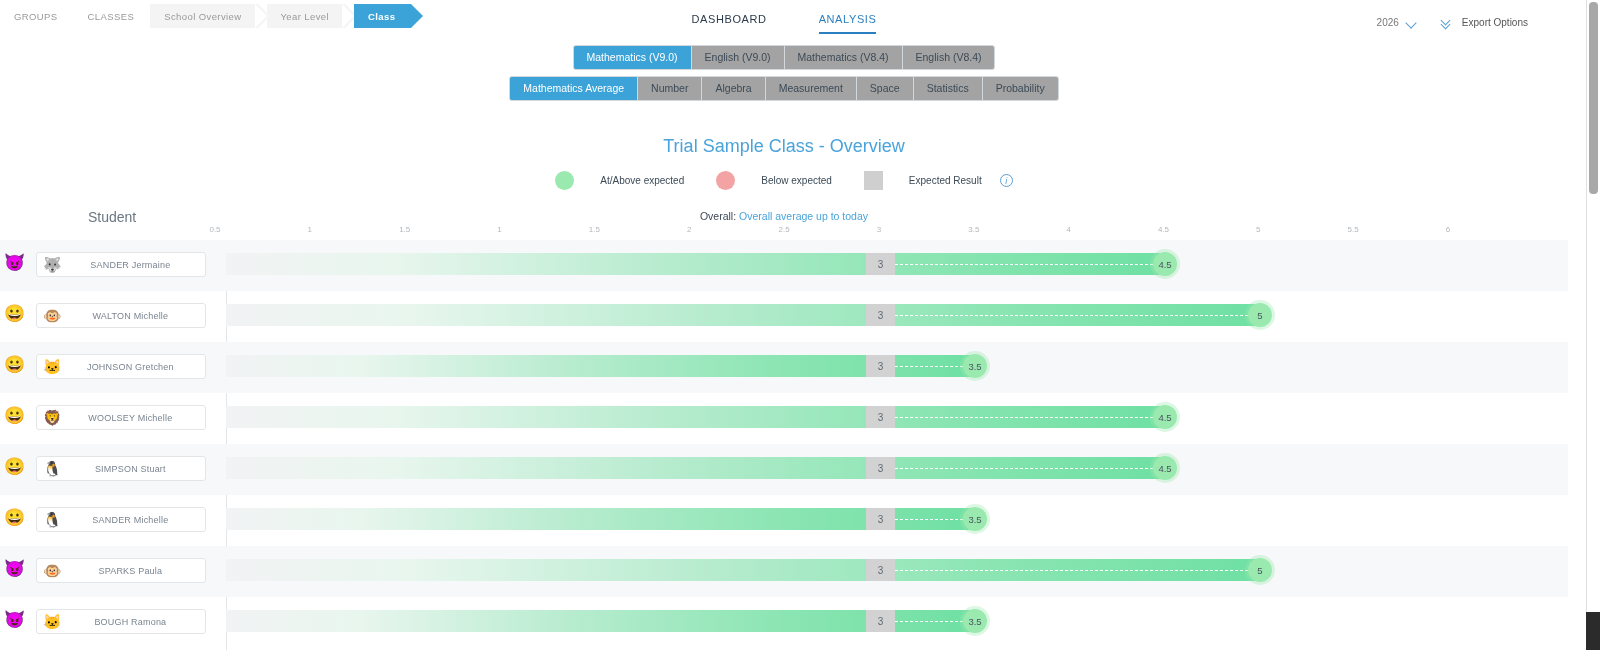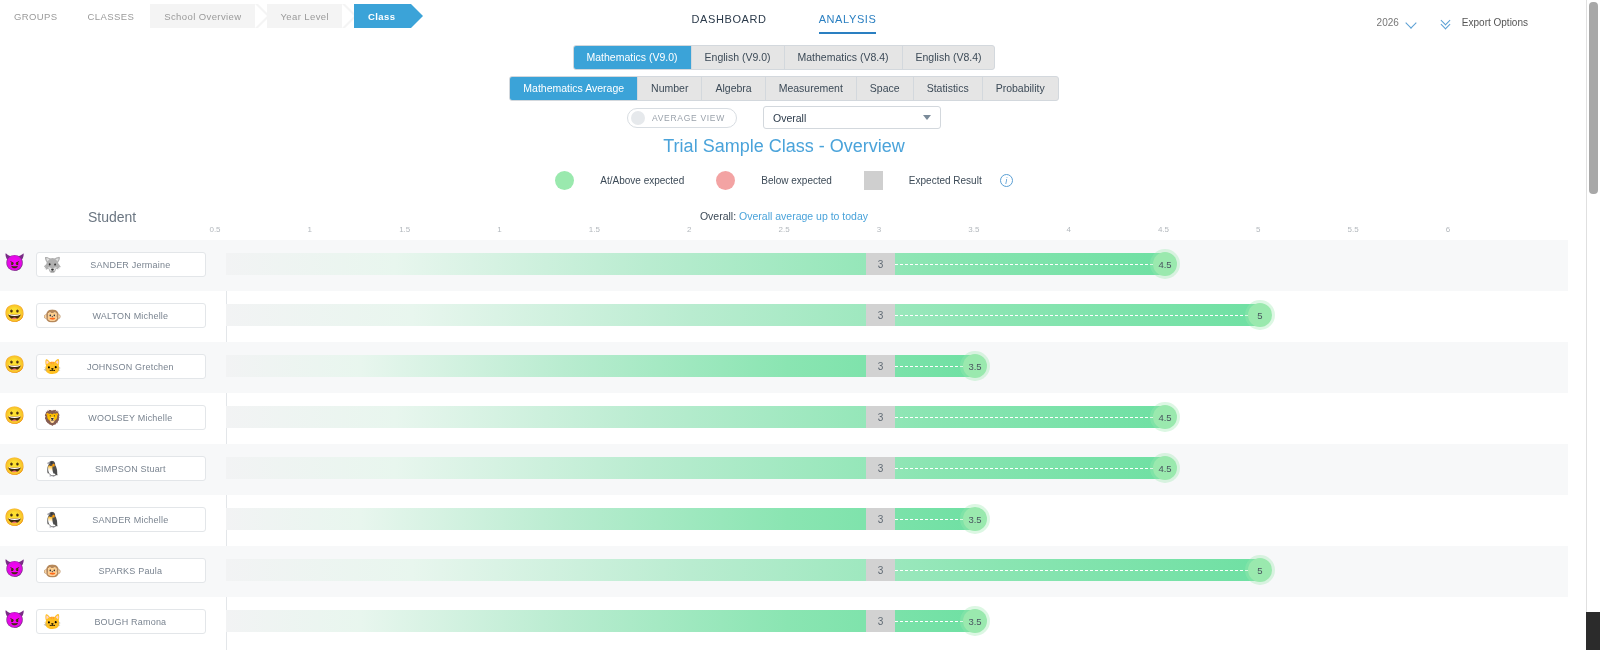--- a/index.html
+++ b/index.html
@@ -52,21 +52,21 @@
   }
   .dchev:before { top:-1px; } .dchev:after { top:3px; }
 
   
   .maintabs { position:absolute; left:0; top:13px; width:1568px; display:flex; justify-content:center; gap:52px; }
   .mtab { font-size:11px; letter-spacing:.6px; color:#2b3a4a; padding-bottom:7px; }
   .mtab.sel { color:#2a7fc1; border-bottom:2.5px solid #2a7fc1; }
 
   
   .row-center { position:absolute; left:0; width:1568px; display:flex; justify-content:center; }
-  .btngroup { display:flex; border:1px solid #d3d8dd; border-radius:3px; overflow:hidden; background:#e5e5e5; }
+  .btngroup { display:flex; border:1px solid #d3d8dd; border-radius:3px; overflow:hidden; background:#a3a3a3; }
   .btngroup > div {
     font-size:10.5px; color:#3c4a57; padding:5px 13px;
     border-right:1px solid #d3d8dd; white-space:nowrap; line-height:13px;
   }
   .btngroup > div:last-child { border-right:none; }
   .btngroup > div.sel { background:#3ba3d8; color:#fff; }
 
   
   .avgrow { position:absolute; left:0; top:106px; width:1568px; display:flex; justify-content:center; align-items:center; gap:26px; }
   .toggle {
@@ -186,30 +186,20 @@
       <div class="sel">Mathematics Average</div>
       <div>Number</div>
       <div>Algebra</div>
       <div>Measurement</div>
       <div>Space</div>
       <div>Statistics</div>
       <div>Probability</div>
     </div>
   </div>
 
-  <div class="avgrow">
-    <div class="toggle">
-      <span class="knob"></span>
-      <span>AVERAGE VIEW</span>
-    </div>
-    <div class="select">
-      <span>Overall</span>
-      <span class="caret"></span>
-    </div>
-  </div>
 
   <div class="title">Trial Sample Class - Overview</div>
 
   <div class="legend">
     <div class="lg">
       <span class="dot" style="background:#9ae9ae"></span>
       <span>At/Above expected</span>
     </div>
     <div class="lg">
       <span class="dot" style="background:#f3a3a3"></span>

